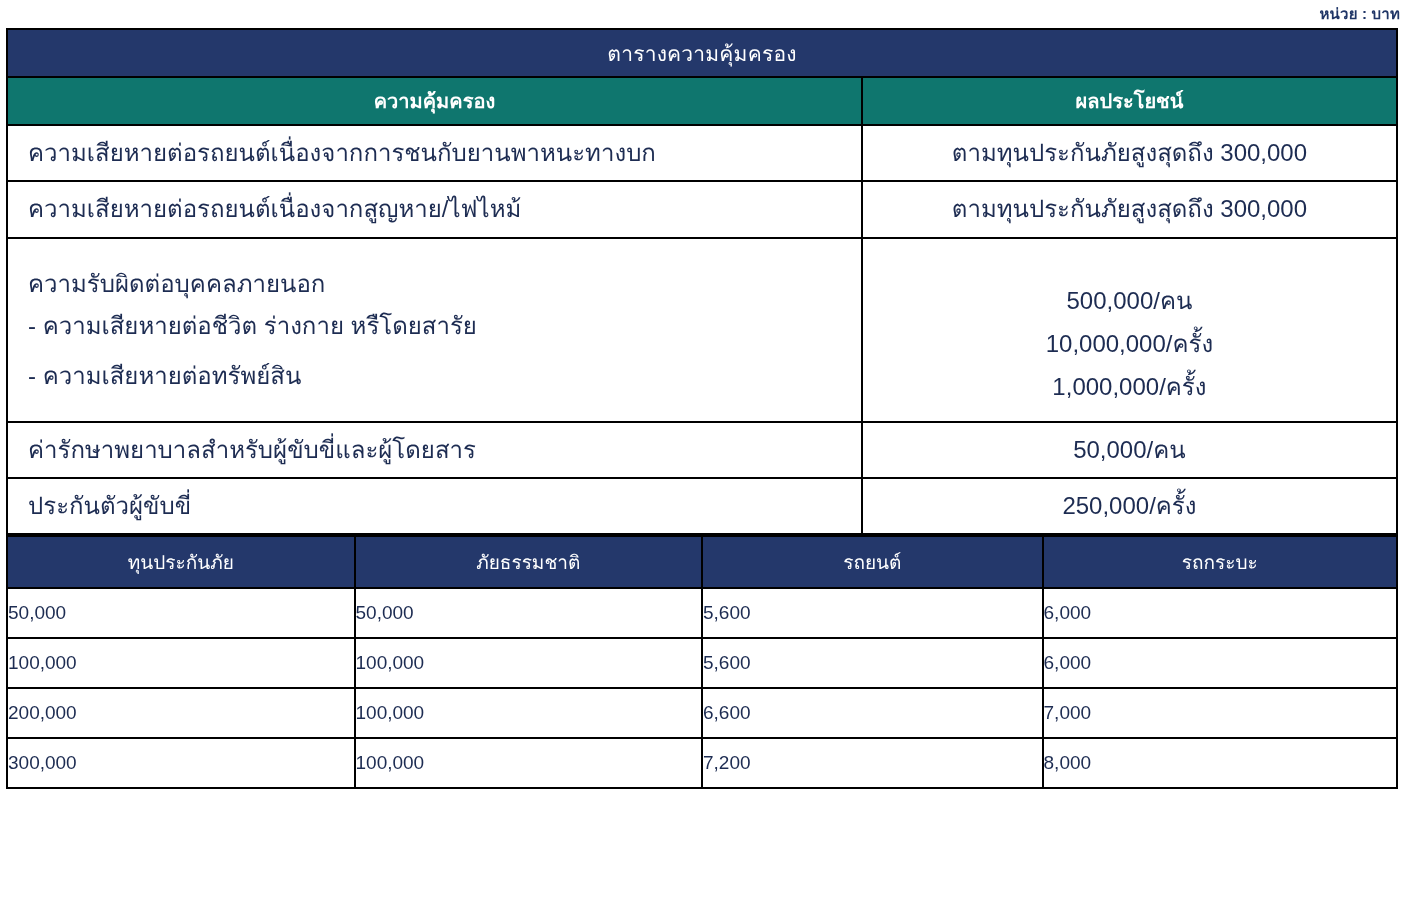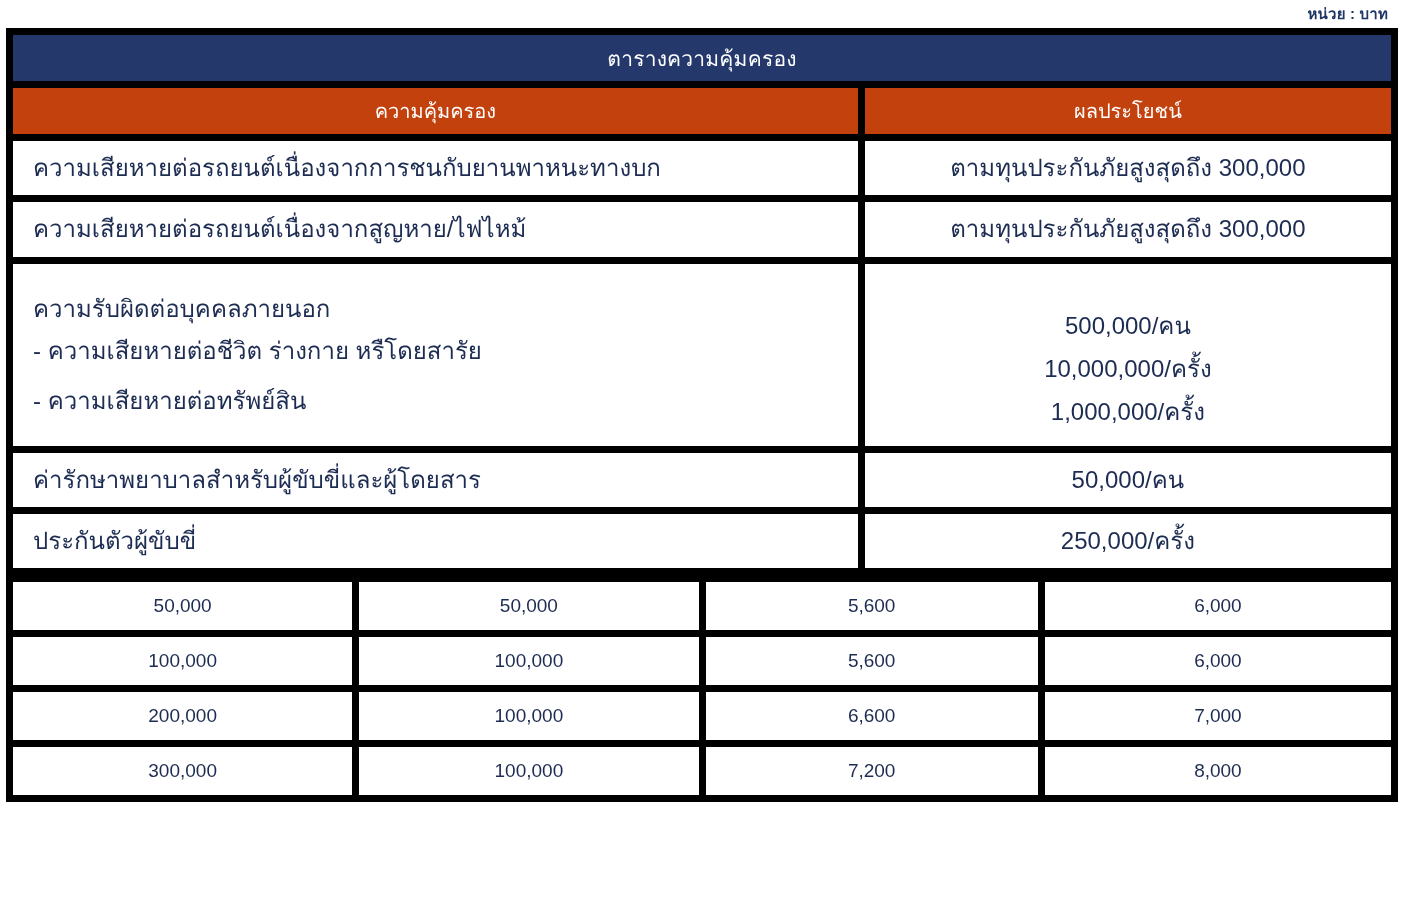--- a/index.html
+++ b/index.html
@@ -16,58 +16,58 @@
   }
   .page {
     position: relative;
     width: 1404px;
     height: 922px;
     box-sizing: border-box;
   }
   .unit-note {
     position: absolute;
     top: 2px;
-    right: 16px;
+    right: 4px;
     font-size: 15px;
     font-weight: bold;
     color: #1f3566;
     letter-spacing: 0.2px;
   }
   .tables {
     position: absolute;
     top: 28px;
     left: 6px;
     width: 1392px;
   }
   table.grid {
     border-collapse: collapse;
     width: 100%;
     table-layout: fixed;
   }
   table.grid td, table.grid th {
-    border: 7px solid #000000;
+    border: 2px solid #000000;
     padding: 0;
     vertical-align: middle;
   }
   .banner {
     background: #24386b;
     color: #ffffff;
     text-align: center;
     font-size: 21px;
     font-weight: normal;
     height: 46px;
     letter-spacing: 0.2px;
   }
   .subhead {
-    background: #c2410c;
+    background: #0f766e;
     color: #ffffff;
     text-align: center;
     font-size: 20px;
     height: 46px;
-    font-weight: normal;
+    font-weight: bold;
   }
   .cell-left {
     text-align: left;
     padding: 8px 14px 8px 20px !important;
     font-size: 24px;
     color: #1d2c52;
     line-height: 1.6;
   }
   .cell-center {
     text-align: center;
@@ -88,21 +88,21 @@
   }
   .premium-head th {
     background: #24386b;
     color: #ffffff;
     font-size: 19px;
     font-weight: normal;
     height: 50px;
     text-align: center;
   }
   .premium-cell {
-    text-align: center;
+    text-align: left;
     font-size: 19px;
     height: 48px;
     color: #1d2c52;
   }
   .liability-row td {
     vertical-align: top;
   }
   .liability-left {
     padding-top: 12px !important;
     padding-bottom: 12px !important;
@@ -171,20 +171,26 @@
     </table>
 
     <table class="grid">
       <colgroup>
         <col style="width:25%">
         <col style="width:25%">
         <col style="width:24.5%">
         <col style="width:25.5%">
       </colgroup>
       <tbody>
+        <tr class="premium-head">
+          <th>ทุนประกันภัย</th>
+          <th>ภัยธรรมชาติ</th>
+          <th>รถยนต์</th>
+          <th>รถกระบะ</th>
+        </tr>
         <tr>
           <td class="premium-cell">50,000</td>
           <td class="premium-cell">50,000</td>
           <td class="premium-cell">5,600</td>
           <td class="premium-cell">6,000</td>
         </tr>
         <tr>
           <td class="premium-cell">100,000</td>
           <td class="premium-cell">100,000</td>
           <td class="premium-cell">5,600</td>

